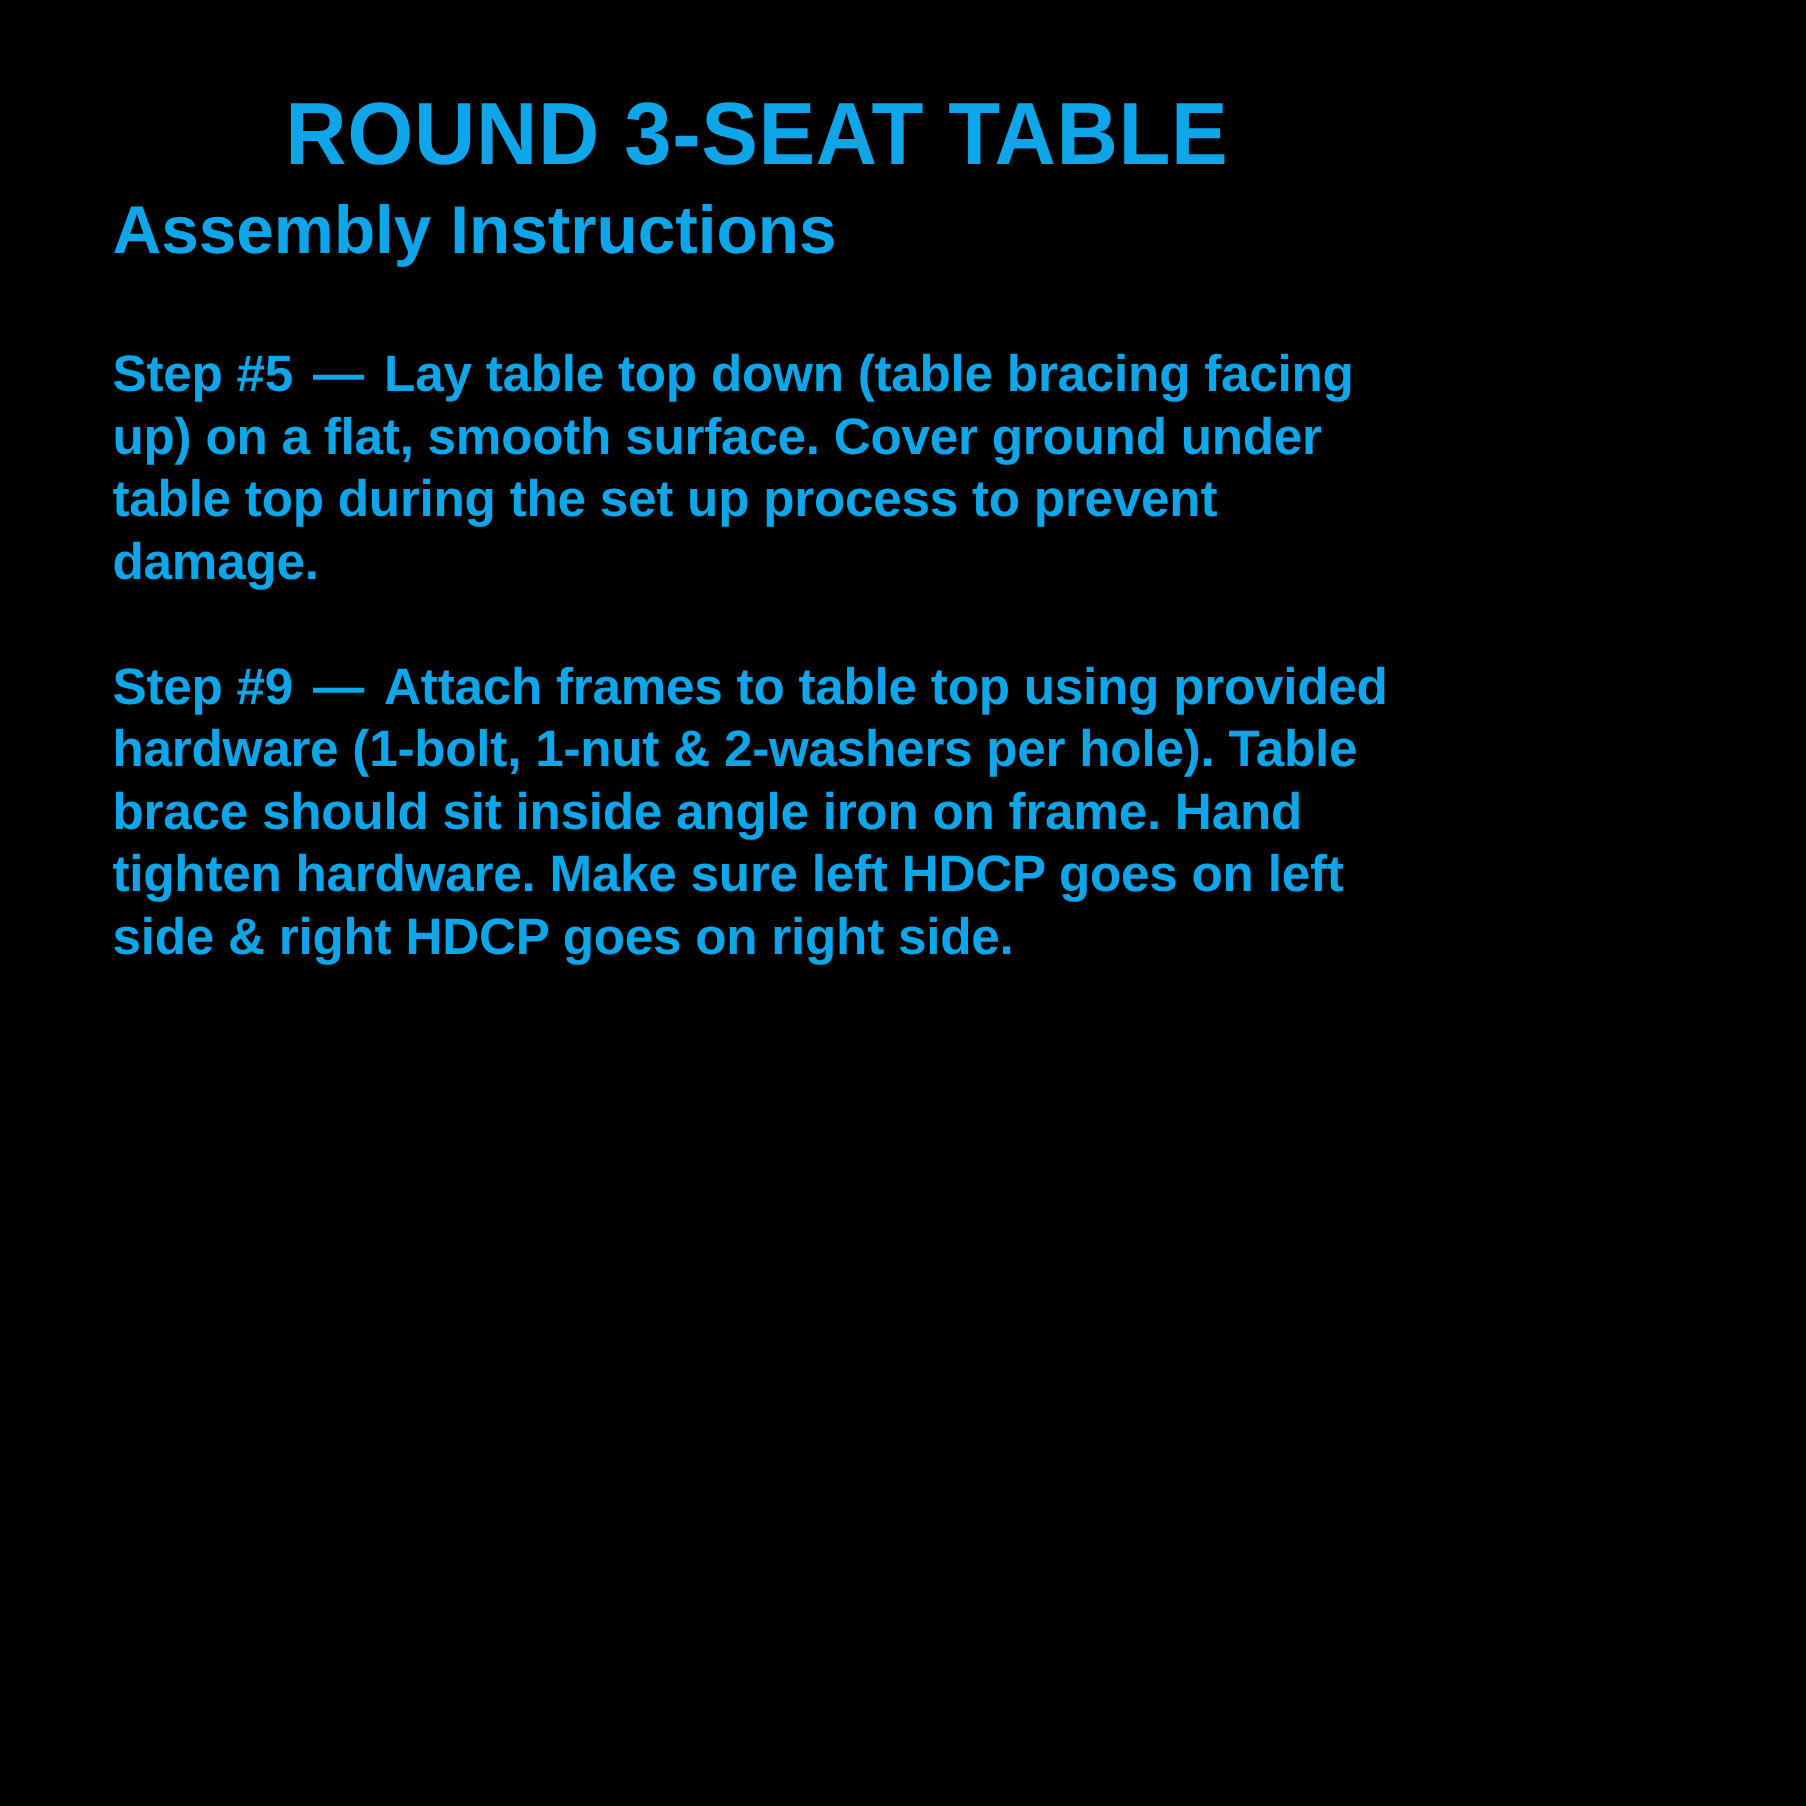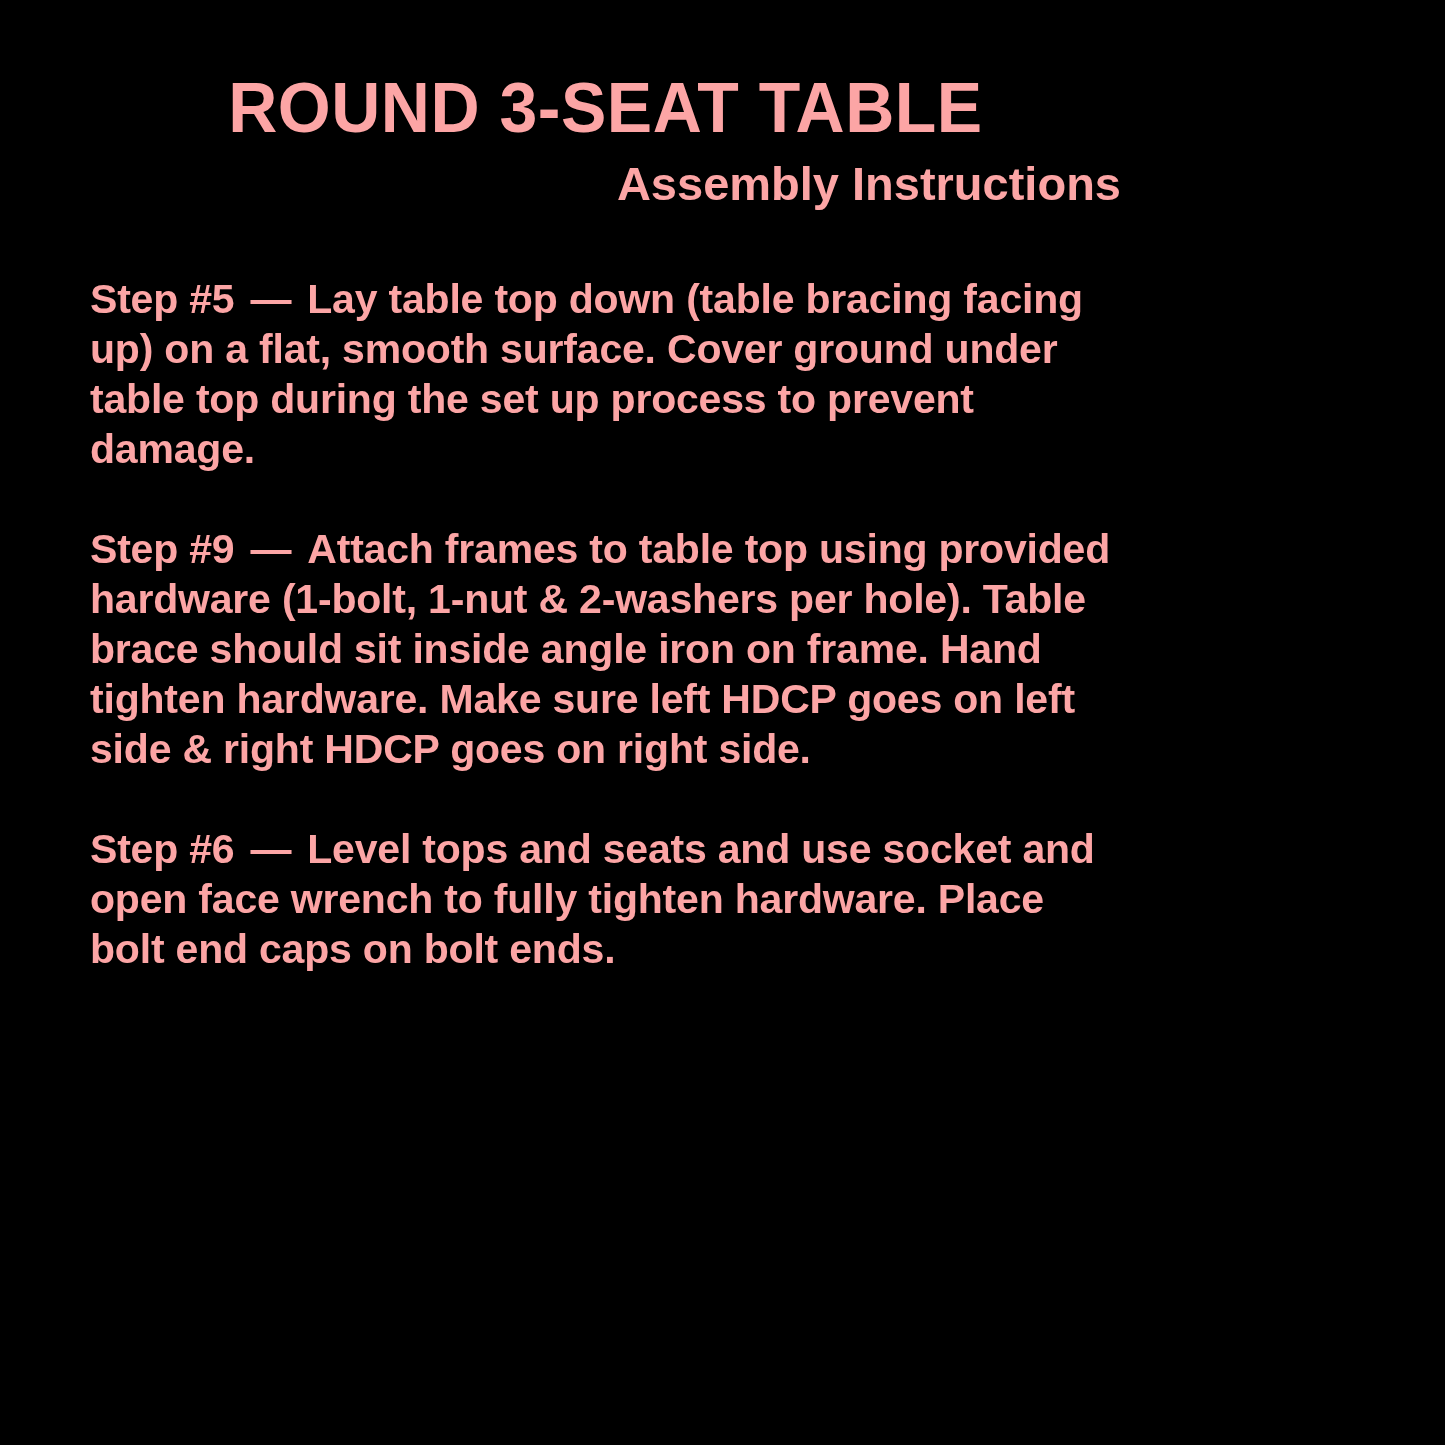--- a/index.html
+++ b/index.html
@@ -10,37 +10,37 @@
     width: 1445px;
     height: 1445px;
     background: #000000;
     overflow: hidden;
   }
   .sheet {
     box-sizing: border-box;
     width: 1216px;
     height: 1445px;
     padding: 68px 95px 0 90px;
-    color: #fca5a5;
+    color: #0ea5e9;
     font-family: "Liberation Sans", sans-serif;
     font-weight: 700;
   }
   .title {
     margin: 0 0 10px 0;
     font-size: 68px;
     line-height: 78px;
     text-align: center;
     letter-spacing: 0.5px;
     transform: scaleY(1.04);
   }
   .subtitle {
     margin: 0 0 62px 0;
-    font-size: 47px;
+    font-size: 54px;
     line-height: 56px;
-    text-align: right;
+    text-align: left;
   }
   .steps {
     font-size: 41px;
     line-height: 50px;
   }
   .step {
     margin: 0 0 50px 0;
     letter-spacing: -0.2px;
   }
   .step-label {
@@ -59,15 +59,14 @@
   <h2 class="subtitle">Assembly Instructions</h2>
 
   <div class="steps">
     <p class="step"><span class="step-label">Step #5</span><span class="dash">—</span><span>Lay table top down (table bracing facing up) on a flat, smooth surface. Cover ground under table top during the set up process to prevent damage.</span></p>
 
     <p class="step"><span class="step-label">Step #9</span><span class="dash">—</span><span>Attach frames to table top using provided hardware (1-bolt, 1-nut &amp; 2-washers per hole). Table brace should sit inside angle iron on frame. Hand tighten hardware. Make sure left HDCP goes on left side &amp; right HDCP goes on right side.</span></p>
 
 
 
 
-    <p class="step"><span class="step-label">Step #6</span><span class="dash">—</span><span>Level tops and seats and use socket and open face wrench to fully tighten hardware. Place bolt end caps on bolt ends.</span></p>
   </div>
 </div>
 
 </body></html>

